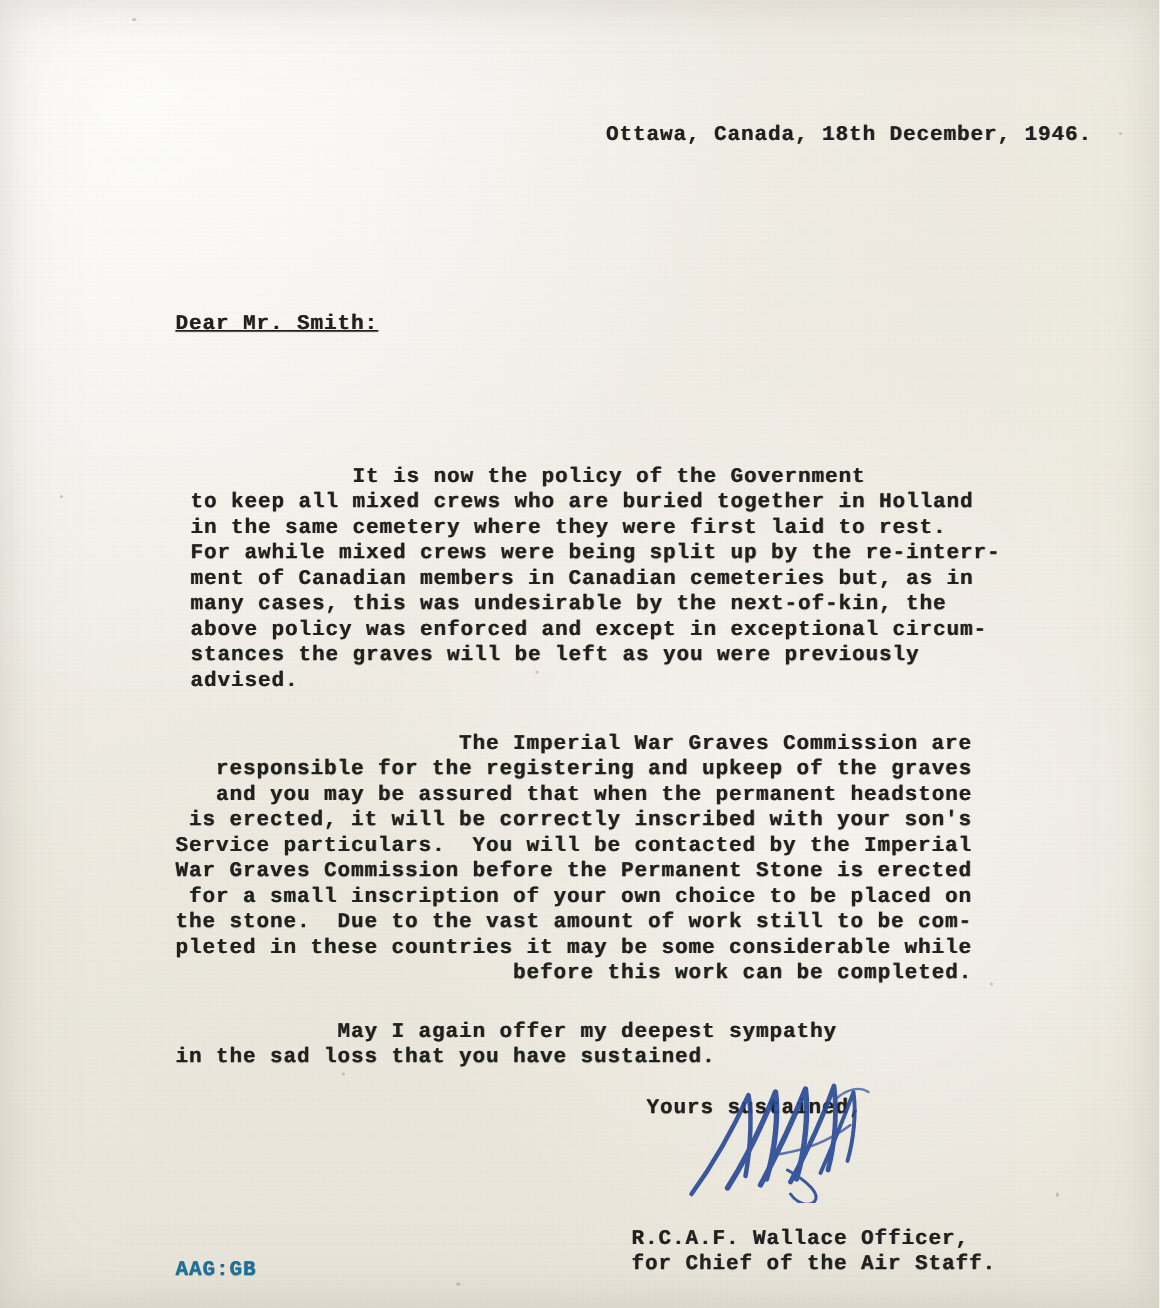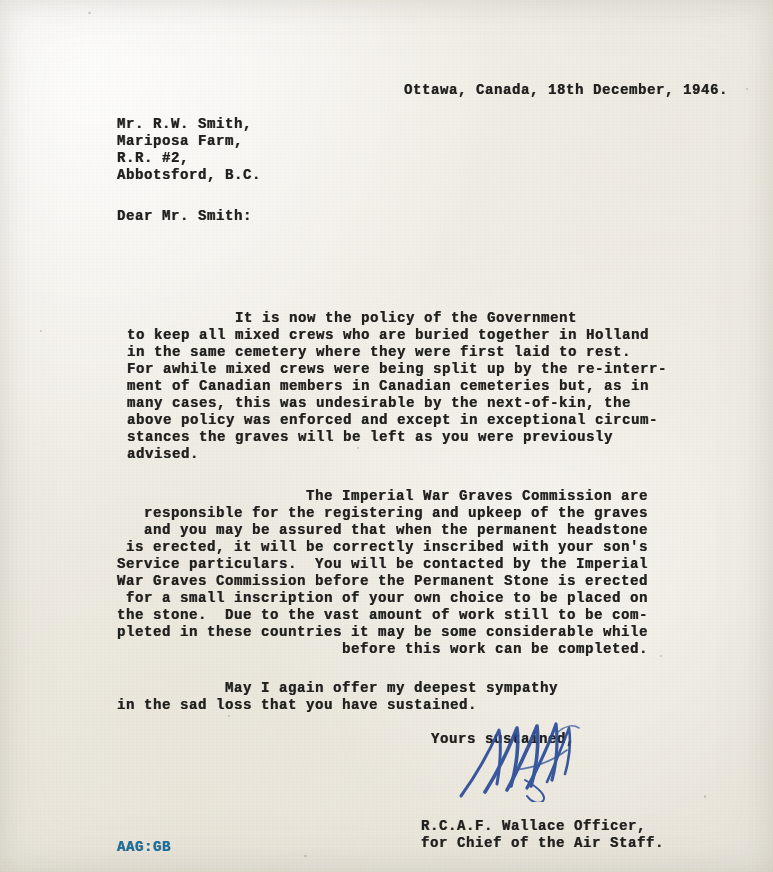--- a/index.html
+++ b/index.html
@@ -66,21 +66,21 @@
        0 0.4px 0 rgba(40,38,36,0.30);
     margin-top: 20px;
     -webkit-font-smoothing: none;
   }
   .tw.faint {
     color: #0369a1;
     opacity: 0.92;
   }
   #date-line      { left: 404px; top: 62px; }
   #address-block  { left: 117px; top: 96px; }
-  #salutation     { left: 117px; top: 188px; }
+  #salutation     { left: 117px; top: 188px; text-decoration: underline; }
   #para-1         { left: 117px; top: 222px; }
   #para-2         { left: 127px; top: 290px; }
   #para-3         { left: 117px; top: 468px; text-align: right; }
   #para-4         { left: 117px; top: 660px; }
   #closing        { left: 431px; top: 711px; }
   #signature-block{ left: 421px; top: 798px; }
   #ref-initials   { left: 117px; top: 819px; }
 
   #signature-ink {
     position: absolute;
@@ -114,24 +114,20 @@
   <div class="speck" style="left:228px; top:715px; width:2px; height:2px;"></div>
   <div class="speck" style="left:660px; top:655px; width:2px; height:2px;"></div>
   <div class="speck" style="left:304px; top:855px; width:3px; height:2px;"></div>
   <div class="speck" style="left:704px; top:795px; width:2px; height:3px;"></div>
   <div class="speck" style="left:40px;  top:330px; width:2px; height:2px;"></div>
 
   <div class="content">
 
     <div class="tw" id="date-line">Ottawa, Canada, 18th December, 1946.</div>
 
-    <div class="tw" id="address-block">Mr. R.W. Smith,
-Mariposa Farm,
-R.R. #2,
-Abbotsford, B.C.</div>
 
     <div class="tw" id="salutation">Dear Mr. Smith:</div>
 
 
     <div class="tw" id="para-2">            It is now the policy of the Government
 to keep all mixed crews who are buried together in Holland
 in the same cemetery where they were first laid to rest.
 For awhile mixed crews were being split up by the re-interr-
 ment of Canadian members in Canadian cemeteries but, as in
 many cases, this was undesirable by the next-of-kin, the

